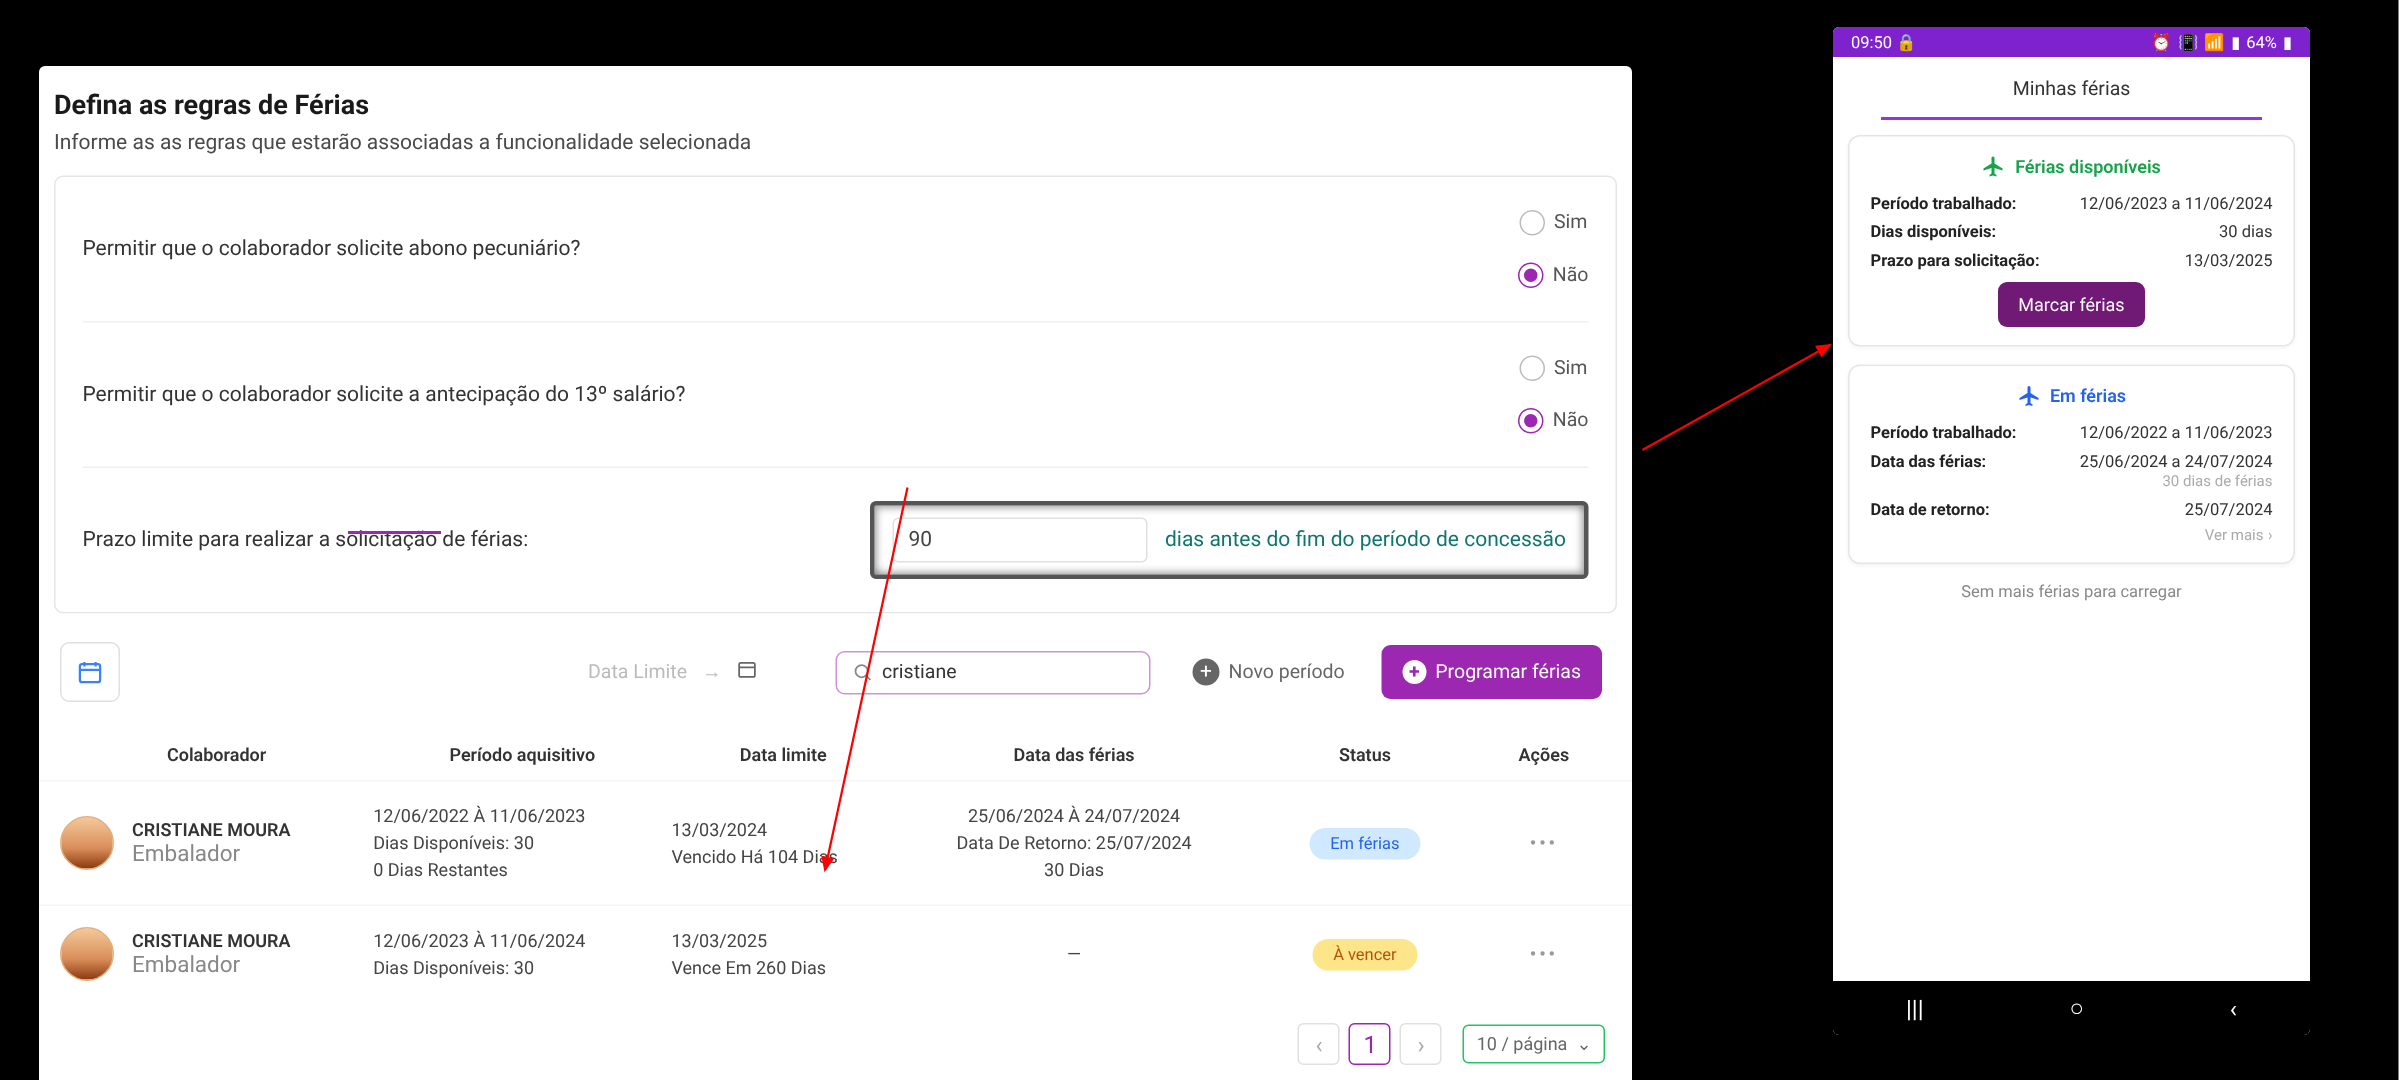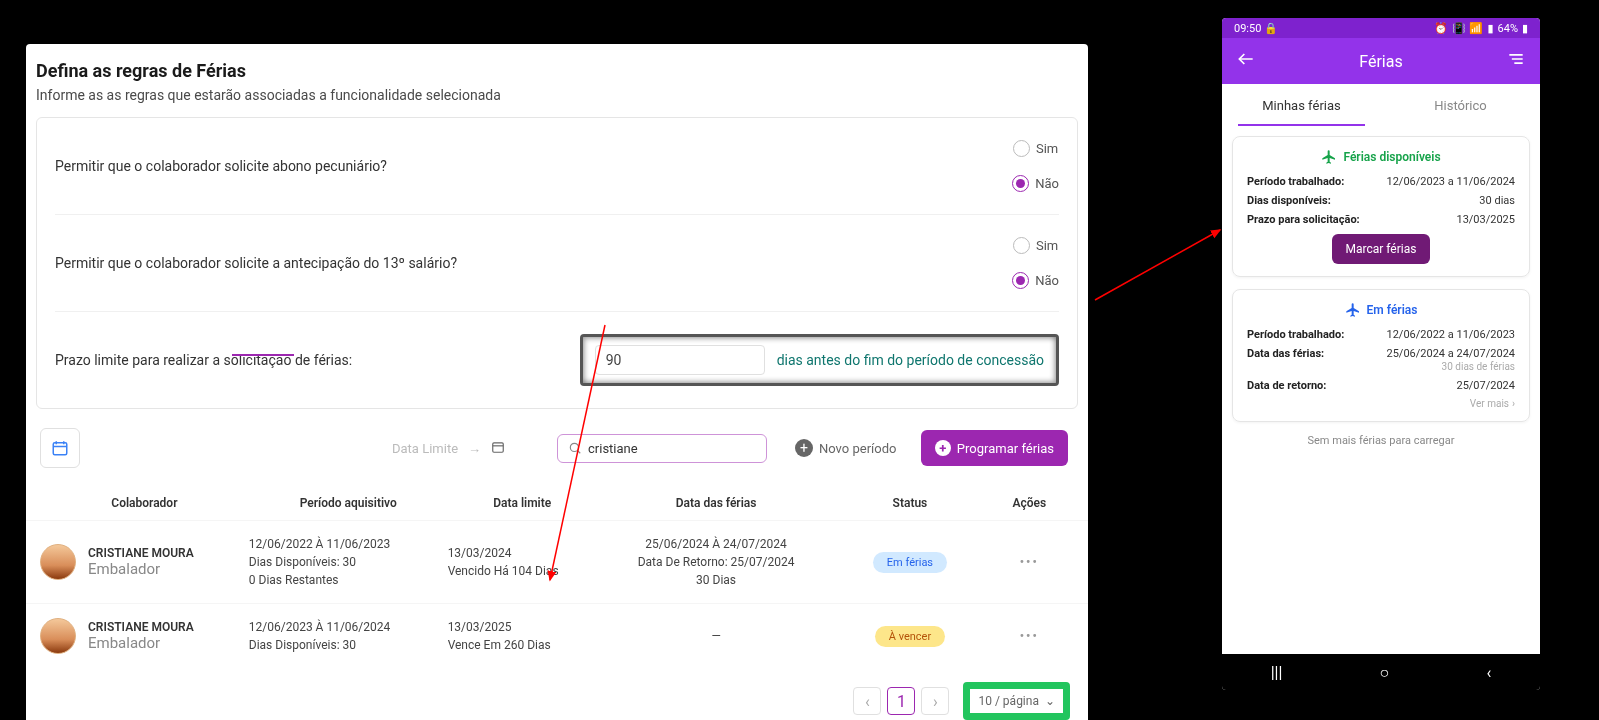--- a/index.html
+++ b/index.html
@@ -55,21 +55,21 @@
 .ferias-cell { width: 240px; text-align: center; line-height: 1.5; }
 .status-cell { width: 150px; text-align: center; }
 .acoes-cell { width: 90px; text-align: center; color: #999; letter-spacing: 2px; cursor: pointer; font-weight: 700; }
 .badge { display: inline-block; padding: 4px 14px; border-radius: 14px; font-size: 11px; }
 .badge-blue { background: #d1e9ff; color: #2563eb; }
 .badge-yellow { background: #fde68a; color: #b45309; }
 
 .table-footer { display: flex; justify-content: flex-end; align-items: center; padding: 14px 18px 18px; gap: 6px; }
 .page-btn { width: 28px; height: 28px; border: 1px solid #e0e0e0; border-radius: 4px; display: flex; align-items: center; justify-content: center; color: #aaa; cursor: pointer; }
 .page-btn.active { border-color: #9c27b0; color: #9c27b0; }
-.page-size { border: 7px solid #22c55e; border-radius: 4px; padding: 5px 8px; font-size: 12px; color: #666; margin-left: 8px; display: flex; align-items: center; gap: 6px; }
+.page-size { border: 1px solid #22c55e; border-radius: 4px; padding: 5px 8px; font-size: 12px; color: #666; margin-left: 8px; display: flex; align-items: center; gap: 6px; }
 .active-underline { position: absolute; top: 354px; left: 232px; width: 62px; height: 2px; background: #9c27b0; }
 
 
 .mobile { position: absolute; left: 1222px; top: 18px; width: 318px; height: 672px; background: #fff; border-radius: 4px; overflow: hidden; display: flex; flex-direction: column; }
 .status-bar { background: #7e22ce; color: #fff; display: flex; justify-content: space-between; align-items: center; padding: 4px 12px; font-size: 11px; height: 20px; }
 .status-icons { display: flex; gap: 4px; align-items: center; }
 .app-bar { background: #9333ea; color: #fff; display: flex; align-items: center; justify-content: space-between; padding: 12px 14px; height: 46px; }
 .app-bar-title { font-size: 16px; }
 .back-arrow, .menu-icon { cursor: pointer; }
 .mobile-tabs { display: flex; height: 42px; }
@@ -251,39 +251,22 @@
     <div><span>09:50</span> <span>🔒</span></div>
     <div class="status-icons">
       <span>⏰</span>
       <span>📳</span>
       <span>📶</span>
       <span>▮</span>
       <span>64%</span>
       <span>▮</span>
     </div>
   </div>
-  <div class="app-bar">
-    <span class="back-arrow">
-      <svg width="20" height="20" viewBox="0 0 24 24" fill="none" stroke="#fff" stroke-width="2">
-          <line x1="20" y1="12" x2="4" y2="12"></line>
-          <polyline points="10 18 4 12 10 6"></polyline>
-        </svg>
-    </span>
-    <span class="app-bar-title">Férias</span>
-    <span class="menu-icon">
-      <svg width="20" height="20" viewBox="0 0 24 24" fill="none" stroke="#fff" stroke-width="2">
-          <line x1="4" y1="7" x2="20" y2="7"></line>
-          <line x1="7" y1="12" x2="20" y2="12"></line>
-          <line x1="10" y1="17" x2="20" y2="17"></line>
-        </svg>
-    </span>
-  </div>
   <div class="mobile-tabs">
     <div class="mobile-tab active">Minhas férias</div>
-    <div class="mobile-tab">Histórico</div>
   </div>
   <div class="mobile-content">
     <div class="card">
       <div class="card-title green">
         <svg width="16" height="16" viewBox="0 0 24 24" fill="currentColor">
             <path d="M21 16v-2l-8-5V3.5a1.5 1.5 0 0 0-3 0V9l-8 5v2l8-2.5V19l-2 1.5V22l3.5-1 3.5 1v-1.5L13 19v-5.5l8 2.5z"></path>
           </svg>
         <span>Férias disponíveis</span>
       </div>
       <div class="kv">

